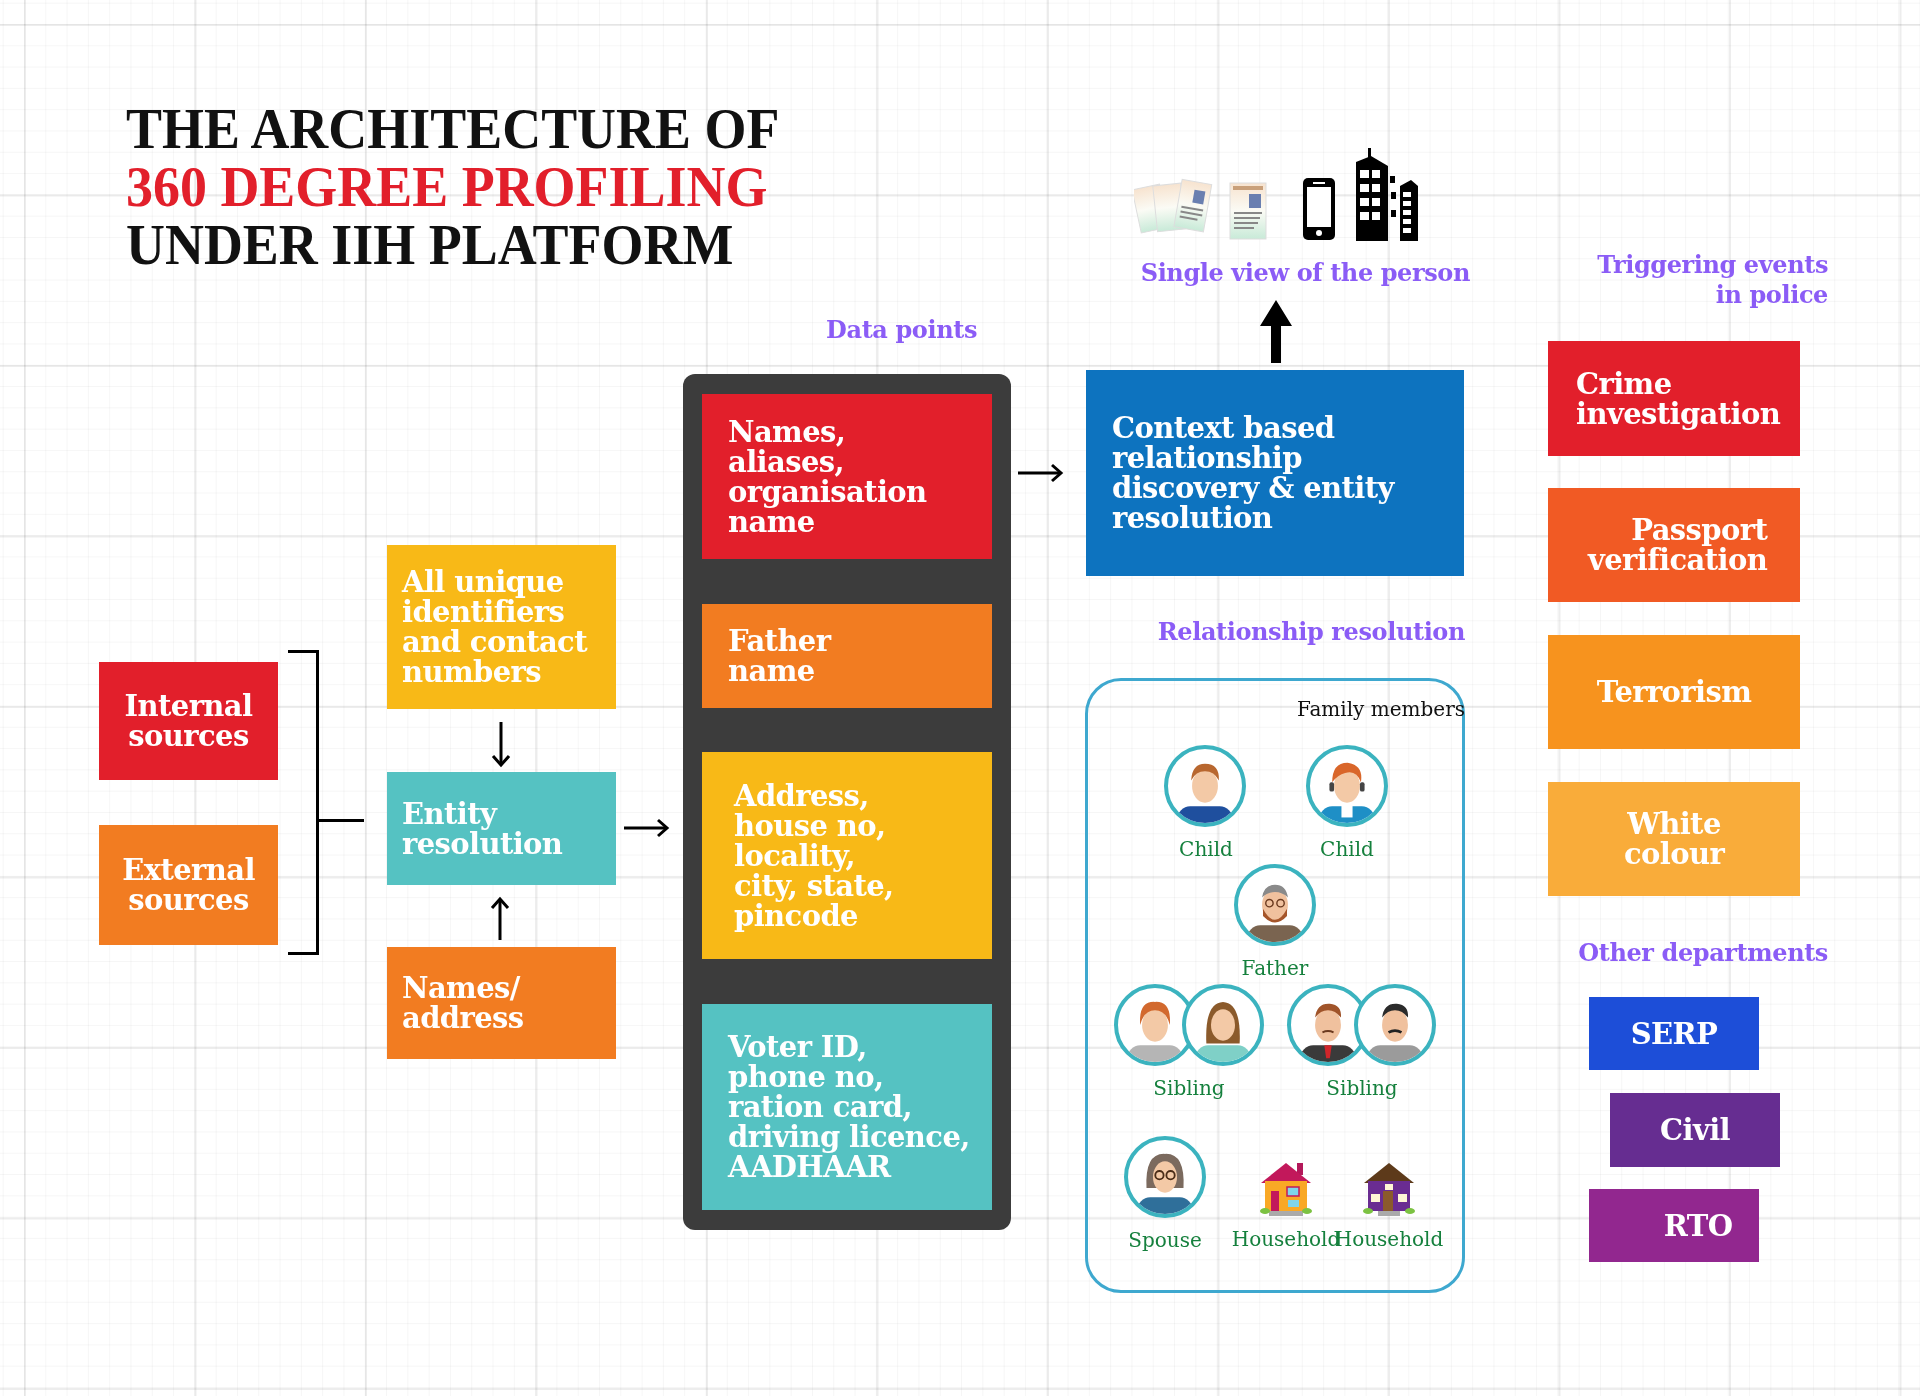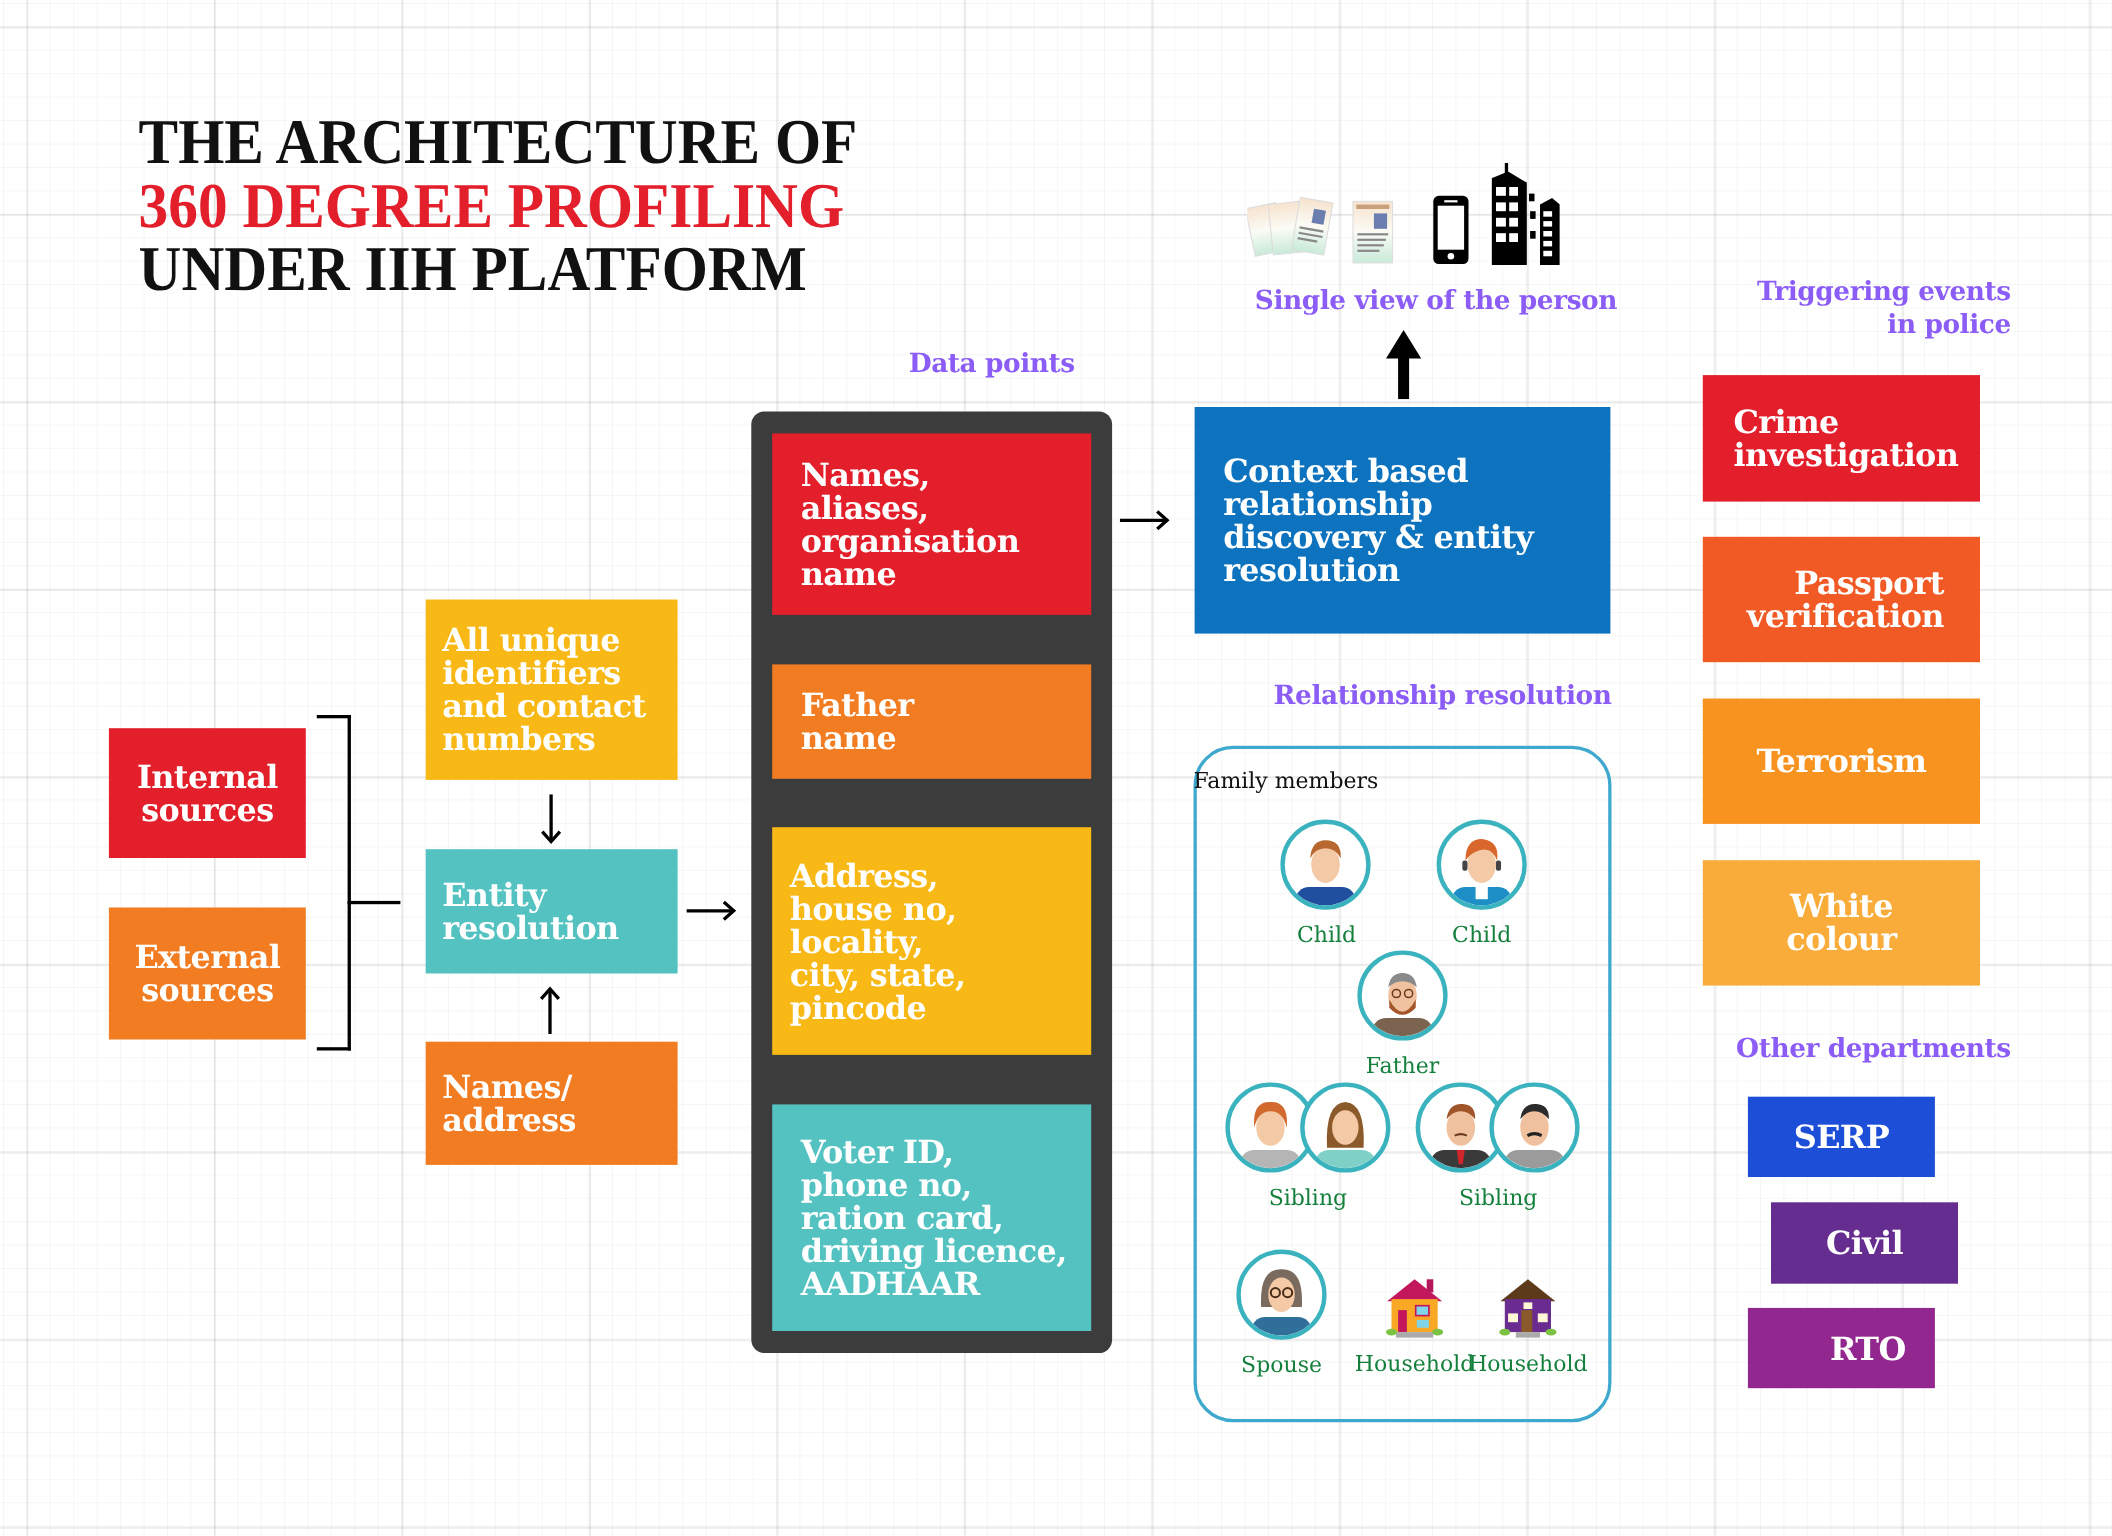--- a/index.html
+++ b/index.html
@@ -120,21 +120,21 @@
 <div class="box left" style="left:702px;top:394px;width:290px;height:165px;background:#e21f2b;padding-left:26px;">
   <span class="txt">Names,
 aliases,
 organisation
 name</span>
 </div>
 <div class="box left" style="left:702px;top:604px;width:290px;height:104px;background:#f27c21;padding-left:26px;">
   <span class="txt">Father
 name</span>
 </div>
-<div class="box left" style="left:702px;top:752px;width:290px;height:207px;background:#f8b917;padding-left:16px;">
+<div class="box left" style="left:702px;top:752px;width:290px;height:207px;background:#f8b917;padding-left:32px;">
   <span class="txt">Address,
 house no,
 locality,
 city, state,
 pincode</span>
 </div>
 <div class="box left" style="left:702px;top:1004px;width:290px;height:206px;background:#55c2c2;padding-left:26px;">
   <span class="txt">Voter ID,
 phone no,
 ration card,
@@ -211,21 +211,21 @@
   <polygon points="44,38 55,32 62,38 62,93 44,93" fill="#000"></polygon>
   <rect x="47" y="44" width="8" height="5" fill="#fff"></rect>
     <rect x="47" y="53" width="8" height="5" fill="#fff"></rect>
   <rect x="47" y="62" width="8" height="5" fill="#fff"></rect>
     <rect x="47" y="71" width="8" height="5" fill="#fff"></rect>
   <rect x="47" y="80" width="8" height="5" fill="#fff"></rect>
 </svg>
 
 <div class="label" style="left:1085px;top:617px;width:380px;">Relationship resolution</div>
 <div class="family-box"></div>
-<div class="abs" style="left:1085px;top:697px;width:380px;text-align:left;font-family:'DejaVu Serif',serif;font-size:20px;color:#111;">Family members</div>
+<div class="abs" style="left:1085px;top:697px;width:380px;text-align:right;font-family:'DejaVu Serif',serif;font-size:20px;color:#111;">Family members</div>
 
 <div class="avatar" style="left:1164px;top:745px;">
   <svg viewBox="0 0 80 80">
       <rect x="10" y="62" width="60" height="30" rx="14" fill="#1f4f9e"></rect>
       <ellipse cx="40" cy="40" rx="14" ry="18" fill="#f3c9a6"></ellipse>
       <path d="M25 34 Q26 16 40 16 Q56 16 55 34 Q50 24 40 24 Q30 24 25 34Z" fill="#b8672f"></path>
     </svg>
 </div>
 <div class="fam-label" style="left:1206px;top:837px;">Child</div>
 

